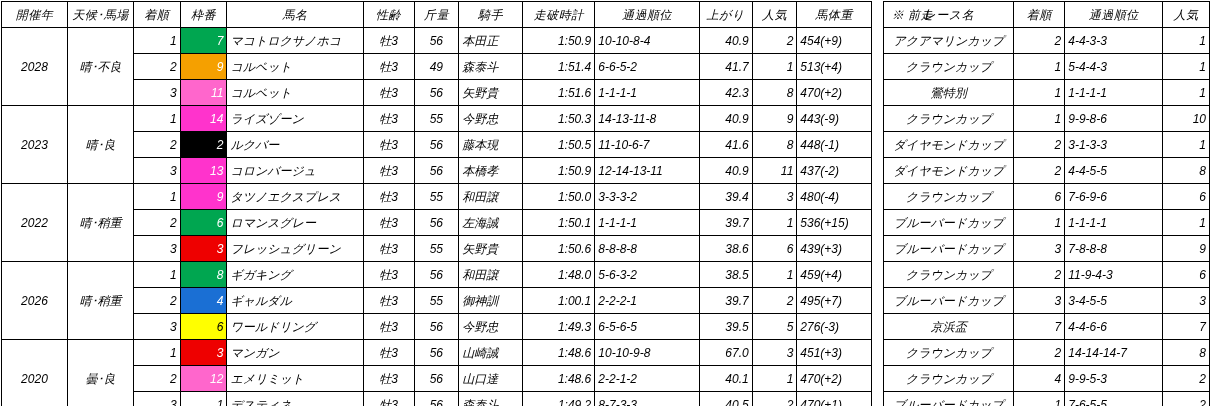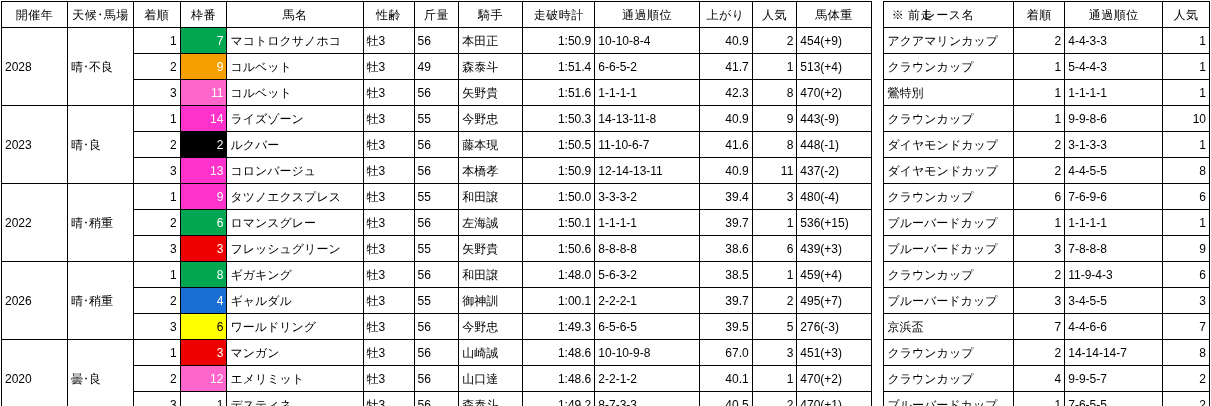--- a/index.html
+++ b/index.html
@@ -10,20 +10,21 @@
   body {
     font-family: "Liberation Sans", sans-serif;
     font-size: 12px;
     color: #000000;
   }
   #sheet {
     width: 1211px;
     height: 406px;
     position: relative;
     overflow: hidden;
+    font-style: italic;
   }
   table.race {
     border-collapse: collapse;
     table-layout: fixed;
     width: 1209px;
     margin: 1px 0 0 1px;
   }
   table.race th, table.race td {
     border: 1px solid #000000;
     font-weight: normal;
@@ -33,21 +34,21 @@
     line-height: 24px;
     white-space: nowrap;
     overflow: hidden;
     box-sizing: border-box;
   }
   table.race th {
     text-align: center;
     background: #ffffff;
     letter-spacing: 0.5px;
   }
-  .c-center { text-align: left; }
+  .c-center { text-align: center; }
   .c-left   { text-align: left; }
   .c-right  { text-align: right; }
   .waku {
     text-align: right;
     font-weight: normal;
     padding-right: 4px;
   }
   .spacer-col {
     border-top: none;
     border-bottom: none;
@@ -366,21 +367,21 @@
           <td class="c-center">56</td>
           <td class="c-left">山口達</td>
           <td class="c-right">1:48.6</td>
           <td class="c-left">2-2-1-2</td>
           <td class="c-right">40.1</td>
           <td class="c-right">1</td>
           <td class="c-left">470(+2)</td>
           <td class="spacer-col" style="border: none;"></td>
           <td class="c-center">クラウンカップ</td>
           <td class="c-right">4</td>
-          <td class="c-left">9-9-5-7</td>
+          <td class="c-left">9-9-5-3</td>
           <td class="c-right">2</td>
         </tr>
         <tr>
           <td class="c-right">3</td>
           <td class="waku w-white">1</td>
           <td class="c-left">デスティネ</td>
           <td class="c-center">牡3</td>
           <td class="c-center">56</td>
           <td class="c-left">森泰斗</td>
           <td class="c-right">1:49.2</td>

